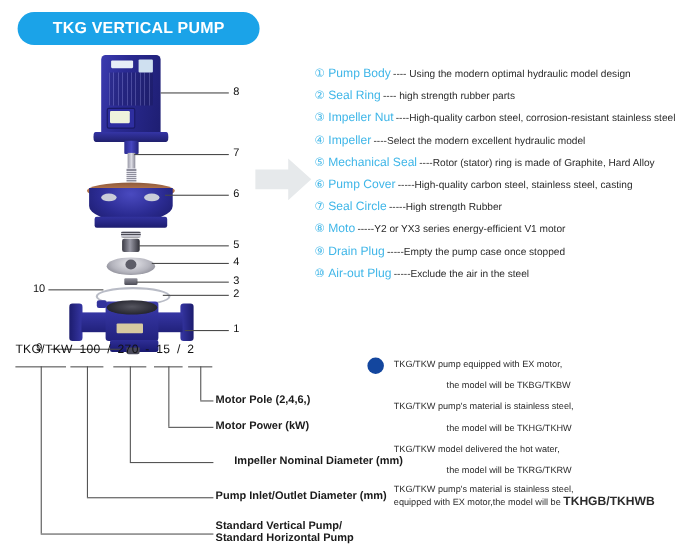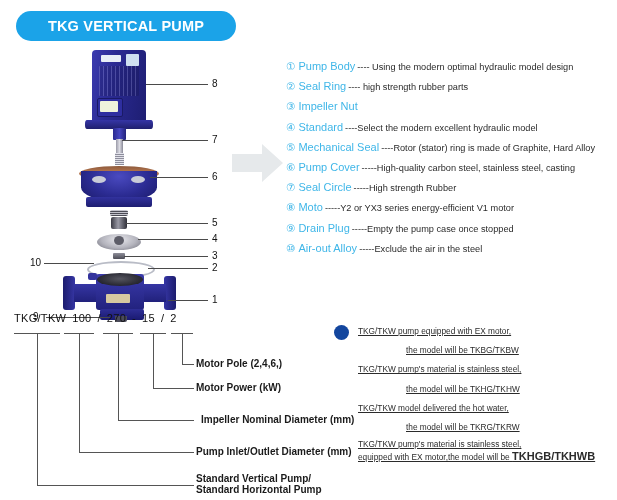--- a/index.html
+++ b/index.html
@@ -324,21 +324,20 @@
     left: 24px;
     top: 0px;
     width: 259px;
   }
   .ex-line {
     font-size: 8.3px;
     color: #2b2b2b;
     height: 19.2px;
     line-height: 19.2px;
     white-space: nowrap;
-    text-decoration: underline;
   }
   .ex-line.indent { padding-left: 8px; margin-left: 40px; }
   .ex-line.tight { height: 13px; line-height: 13px; }
   .ex-line.tight-first { height: 13px; line-height: 15px; }
   .ex-strong { font-weight: bold; font-size: 11px; }
 </style>
 </head>
 <body>
 
 <div id="title-banner">
@@ -422,24 +421,25 @@
     <span class="legend-desc">---- Using the modern optimal hydraulic model design</span>
   </div>
   <div class="legend-row">
     <span class="legend-circle">②</span>
     <span class="legend-part">Seal Ring</span>
     <span class="legend-desc">---- high strength rubber parts</span>
   </div>
   <div class="legend-row">
     <span class="legend-circle">③</span>
     <span class="legend-part">Impeller Nut</span>
+    <span class="legend-desc">----High-quality carbon steel, corrosion-resistant stainless steel</span>
   </div>
   <div class="legend-row">
     <span class="legend-circle">④</span>
-    <span class="legend-part">Standard</span>
+    <span class="legend-part">Impeller</span>
     <span class="legend-desc">----Select the modern excellent hydraulic model</span>
   </div>
   <div class="legend-row">
     <span class="legend-circle">⑤</span>
     <span class="legend-part">Mechanical Seal</span>
     <span class="legend-desc">----Rotor (stator) ring is made of Graphite, Hard Alloy</span>
   </div>
   <div class="legend-row">
     <span class="legend-circle">⑥</span>
     <span class="legend-part">Pump Cover</span>
@@ -455,21 +455,21 @@
     <span class="legend-part">Moto</span>
     <span class="legend-desc">-----Y2 or YX3 series energy-efficient V1 motor</span>
   </div>
   <div class="legend-row">
     <span class="legend-circle">⑨</span>
     <span class="legend-part">Drain Plug</span>
     <span class="legend-desc">-----Empty the pump case once stopped</span>
   </div>
   <div class="legend-row">
     <span class="legend-circle">⑩</span>
-    <span class="legend-part">Air-out Alloy</span>
+    <span class="legend-part">Air-out Plug</span>
     <span class="legend-desc">-----Exclude the air in the steel</span>
   </div>
 </div>
 
 <div id="model-code">
 
   <div id="code-row">
     <span class="seg">TKG/TKW</span>
     <span class="seg">100</span>
     <span class="sep">/</span>
@@ -493,21 +493,21 @@
   <div class="vline" style="left:182px; top:21px; height:31px;"></div>
 
   <div class="hline" style="left:182px; top:52px;  width:12px;"></div>
   <div class="hline" style="left:153px; top:76px;  width:41px;"></div>
   <div class="hline" style="left:118px; top:108px; width:76px;"></div>
   <div class="hline" style="left:79px;  top:140px; width:115px;"></div>
   <div class="hline" style="left:37px;  top:173px; width:157px;"></div>
 
   <div class="code-label" style="left:196px; top:47px;">Motor Pole (2,4,6,)</div>
   <div class="code-label" style="left:196px; top:71px;">Motor Power  (kW)</div>
-  <div class="code-label" style="left:184px; top:103px;padding-left:17px;">Impeller Nominal Diameter (mm)</div>
+  <div class="code-label" style="left:196px; top:103px;padding-left:17px;">Impeller Nominal Diameter (mm)</div>
   <div class="code-label" style="left:196px; top:135px;">Pump Inlet/Outlet Diameter (mm)</div>
   <div class="code-label two-line" style="left:196px; top:162px;">Standard Vertical  Pump/</div>
   <div class="code-label two-line" style="left:196px; top:173px;">Standard  Horizontal Pump</div>
 </div>
 
 <div id="ex-notes">
   <div id="ex-bullet"></div>
   <div id="ex-lines">
     <div class="ex-line">TKG/TKW pump equipped with EX motor,</div>
     <div class="ex-line indent">the model will be TKBG/TKBW</div>

